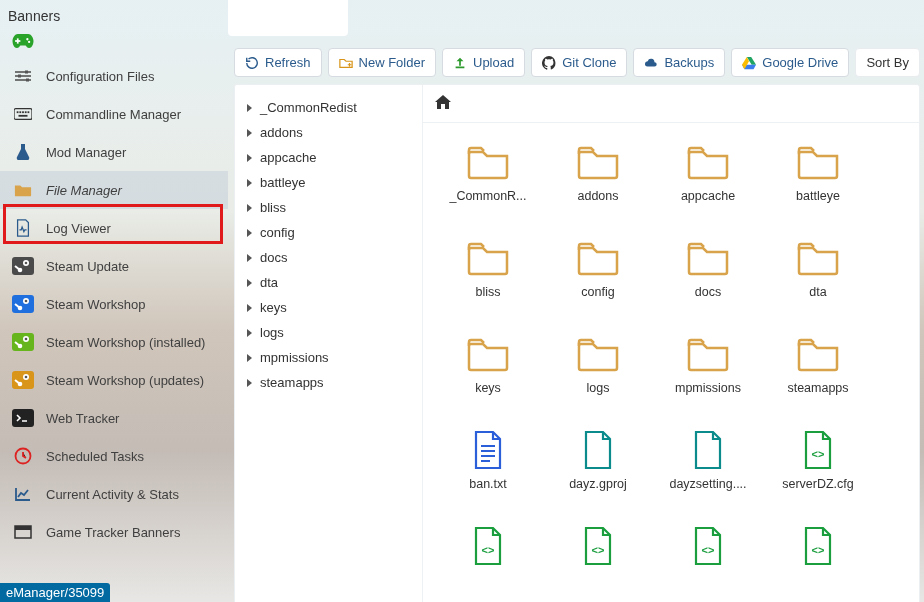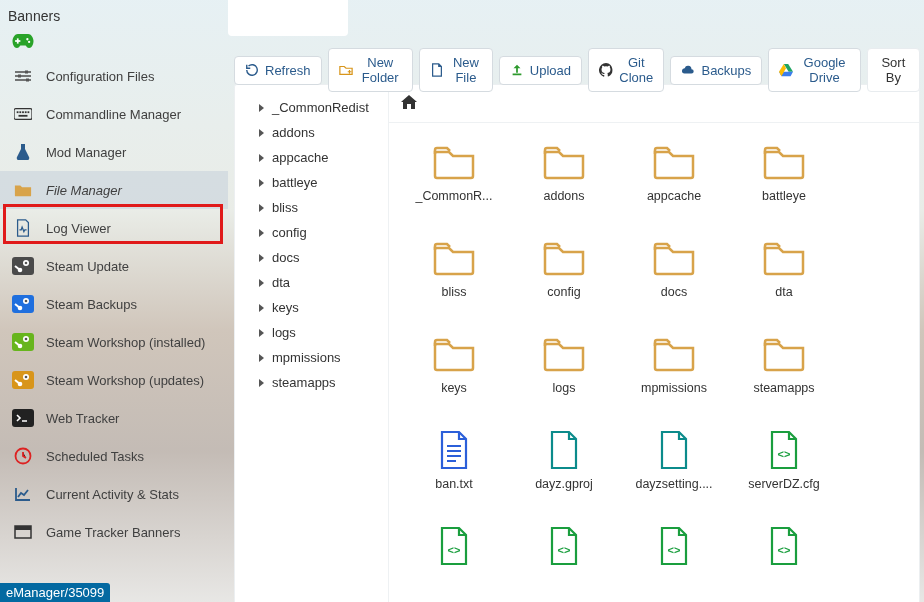--- a/index.html
+++ b/index.html
@@ -104,22 +104,22 @@
   position: absolute;
   top: 84px; left: 6px; right: 4px; bottom: 0;
   background: #fff;
   border-radius: 3px 3px 0 0;
   display: flex;
   overflow: hidden;
   border:1px solid #eceff1;
   border-bottom:none;
 }
 .tree {
-  width: 154px;
-  padding: 10px 20px;
+  width: 188px;
+  padding: 10px 8px;
   border-right: 1px solid #eef1f3;
   overflow-y: auto;
 }
 .tree-item {
   display: flex;
   align-items: center;
   gap: 8px;
   padding: 5px 4px;
   font-size: 13px;
   color: #333;
@@ -282,21 +282,21 @@
       <li class="nav-item">
         <span class="icn sq-blue">
           <svg viewBox="0 0 18 18">
             <circle cx="9" cy="9" r="8" fill="none"></circle>
             <circle cx="12" cy="6" r="3" fill="#fff"></circle>
             <circle cx="12" cy="6" r="1.3" fill="#555"></circle>
             <circle cx="6" cy="13" r="2.3" fill="#fff"></circle>
             <path stroke="#fff" stroke-width="2" d="M1 9l5 4"></path>
           </svg>
         </span>
-        <span>Steam Backups</span>
+        <span>Steam Workshop</span>
       </li>
       <li class="nav-item">
         <span class="icn sq-green">
           <svg viewBox="0 0 18 18">
             <circle cx="9" cy="9" r="8" fill="none"></circle>
             <circle cx="12" cy="6" r="3" fill="#fff"></circle>
             <circle cx="12" cy="6" r="1.3" fill="#555"></circle>
             <circle cx="6" cy="13" r="2.3" fill="#fff"></circle>
             <path stroke="#fff" stroke-width="2" d="M1 9l5 4"></path>
           </svg>
@@ -367,28 +367,20 @@
         </span>
         <span>Refresh</span>
       </button>
     <button class="btn">
         <span class="bicon">
           <svg viewBox="0 0 16 16">
             <path fill="none" stroke="#d8951a" stroke-width="1.4" d="M1 4h5l2 2h7v7H1zM12 8v4M10 10h4"></path>
           </svg>
         </span>
         <span>New Folder</span>
-      </button>
-    <button class="btn">
-        <span class="bicon">
-          <svg viewBox="0 0 16 16">
-            <path fill="none" stroke="#2b5b8c" stroke-width="1.4" d="M3 1h7l3 3v11H3zM10 1v3h3"></path>
-          </svg>
-        </span>
-        <span>New File</span>
       </button>
     <button class="btn">
         <span class="bicon">
           <svg viewBox="0 0 16 16">
             <path fill="#2e9a2e" d="M8 2l4 4H9v5H7V6H4z"></path>
             <rect x="3" y="12" width="10" height="2" fill="#2e9a2e"></rect>
           </svg>
         </span>
         <span>Upload</span>
       </button>

